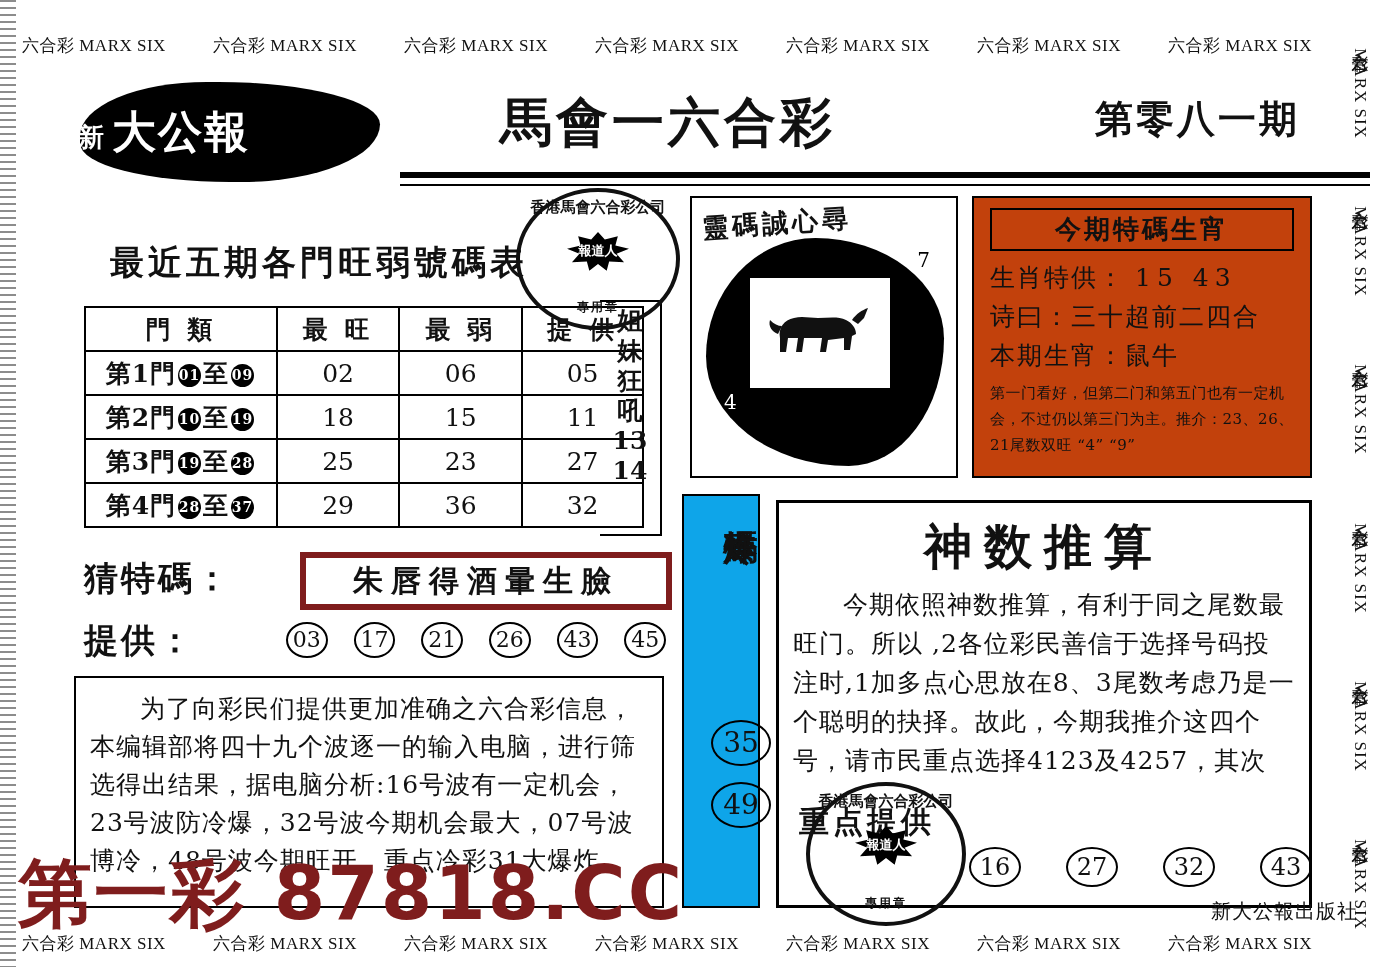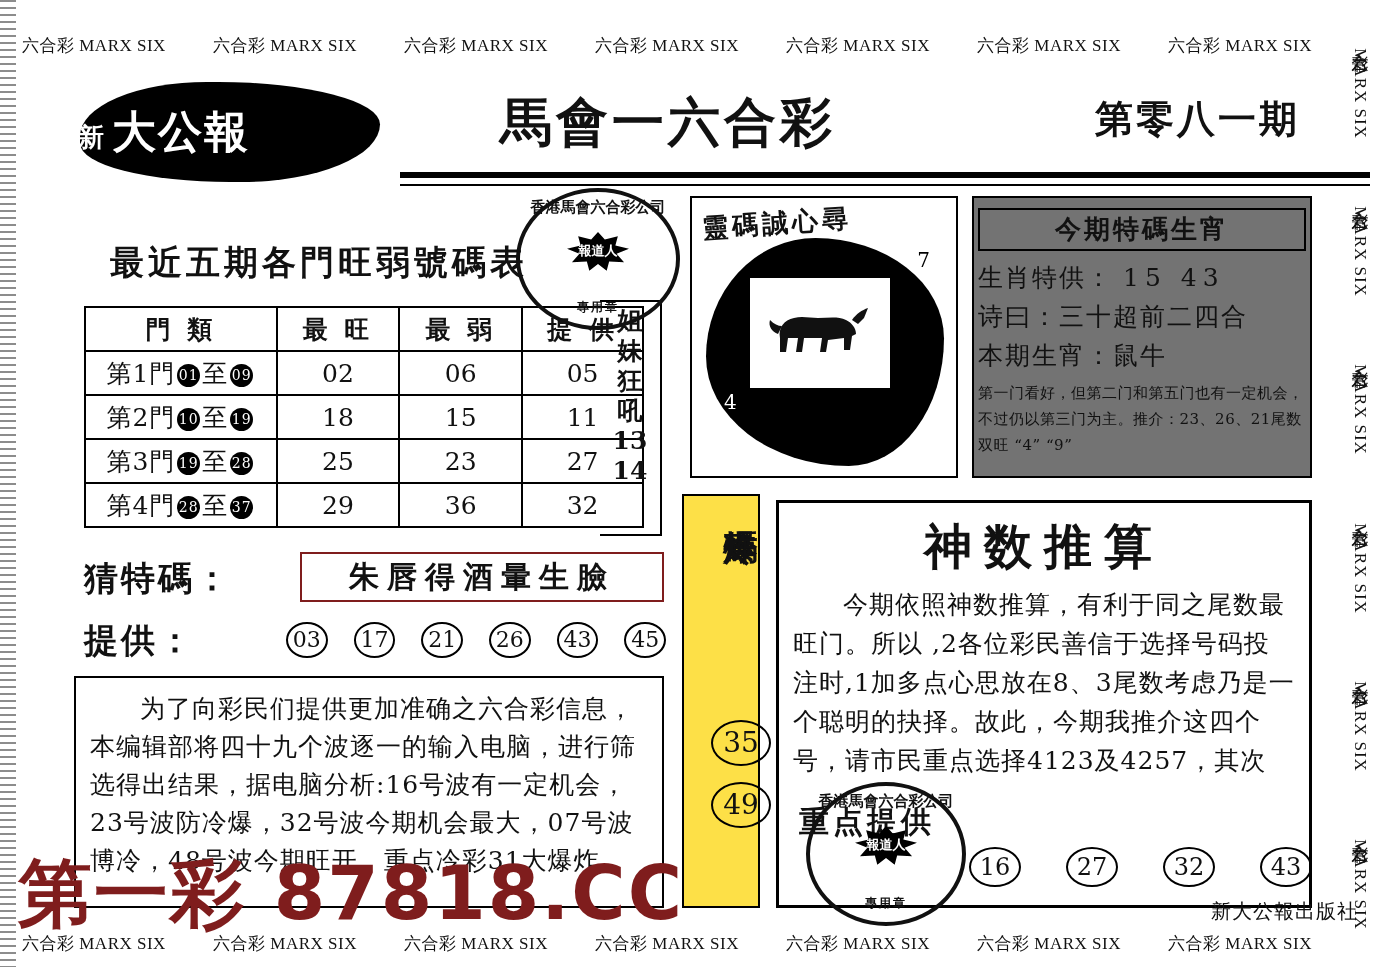--- a/index.html
+++ b/index.html
@@ -89,41 +89,41 @@
     background:#fff;
   }
   table.mentable th, table.mentable td{
     border:2px solid #000;
     text-align:center;
     font-size:25px;
     height:40px;
     font-family:"DejaVu Serif",serif;
   }
   table.mentable th{font-weight:bold;letter-spacing:4px;}
-  td.mencell{font-size:21px;letter-spacing:1px;white-space:nowrap;}
+  td.mencell{font-size:21px;letter-spacing:1px;white-space:nowrap;font-weight:bold;}
   .ballsm{
     display:inline-block;width:23px;height:23px;border-radius:50%;
     background:#000;color:#fff;font-size:14px;line-height:23px;text-align:center;
     vertical-align:middle;margin:0 2px;
   }
 
   .sister-box{
     position:absolute;left:600px;top:300px;width:62px;height:236px;
     border:2px solid #000;border-left:none;
     display:flex;flex-direction:column;align-items:center;justify-content:flex-start;
     padding-top:4px;box-sizing:border-box;
   }
   .sister-box div{font-size:25px;font-weight:bold;line-height:30px;}
 
   .guess-label{
     position:absolute;left:84px;top:556px;font-size:34px;font-weight:bold;letter-spacing:3px;
   }
   .guess-box{
     position:absolute;left:300px;top:552px;width:360px;height:46px;
-    border:2px solid #7f1d1d;display:flex;align-items:center;justify-content:center;
+    border:6px solid #7f1d1d;display:flex;align-items:center;justify-content:center;
     font-size:30px;letter-spacing:8px;font-weight:bold;background:#fff;
   }
   .offer-label{
     position:absolute;left:84px;top:618px;font-size:34px;font-weight:bold;letter-spacing:3px;
   }
   .offer-nums{
     position:absolute;left:286px;top:622px;width:380px;display:flex;gap:26px;
   }
   .ballo{
     width:42px;height:32px;border:2px solid #000;border-radius:50%;
@@ -135,21 +135,21 @@
     border:2px solid #000;background:#fff;
     padding:12px 14px;box-sizing:border-box;
     font-size:25px;line-height:38px;letter-spacing:1px;
     font-family:"DejaVu Serif",serif;
   }
   .article p{margin:0;text-indent:50px;}
 
   
   .cold-box{
     position:absolute;left:682px;top:494px;width:78px;height:414px;
-    border:2px solid #000;background:#fde047;
+    border:2px solid #000;background:#0ea5e9;
     display:flex;flex-direction:column;align-items:center;
     box-sizing:border-box;
     padding-left:40px;
   }
   .cold-title{
     font-size:34px;font-weight:bold;line-height:40px;margin-top:8px;letter-spacing:0;
     writing-mode:vertical-rl;text-orientation:upright;height:200px;
   }
   .cold-ball{
     width:56px;height:42px;border:2px solid #000;border-radius:50%;
@@ -175,21 +175,21 @@
   }
   .num7{position:absolute;right:26px;top:50px;color:#000;font-size:20px;z-index:3;}
   .num4{position:absolute;left:32px;top:192px;color:#fff;font-size:20px;z-index:3;}
   .horse{
     position:absolute;left:72px;top:96px;width:110px;height:72px;
   }
 
   
   .sp-panel{
     position:absolute;left:972px;top:196px;width:340px;height:282px;
-    border:2px solid #000;background:#737373;box-sizing:border-box;padding:10px 4px;
+    border:2px solid #000;background:#c2410c;box-sizing:border-box;padding:10px 16px;
   }
   .sp-head{
     border:2px solid #000;font-size:26px;font-weight:bold;letter-spacing:3px;
     text-align:center;padding:2px 0;margin-bottom:10px;
   }
   .sp-row{font-size:25px;margin:6px 0;letter-spacing:2px;white-space:nowrap;}
   .sp-row .val{letter-spacing:6px;margin-left:10px;}
   .sp-zodiac{font-size:25px;margin:6px 0;letter-spacing:2px;}
   .sp-note{font-size:15px;line-height:26px;margin-top:8px;letter-spacing:0.5px;}
 

